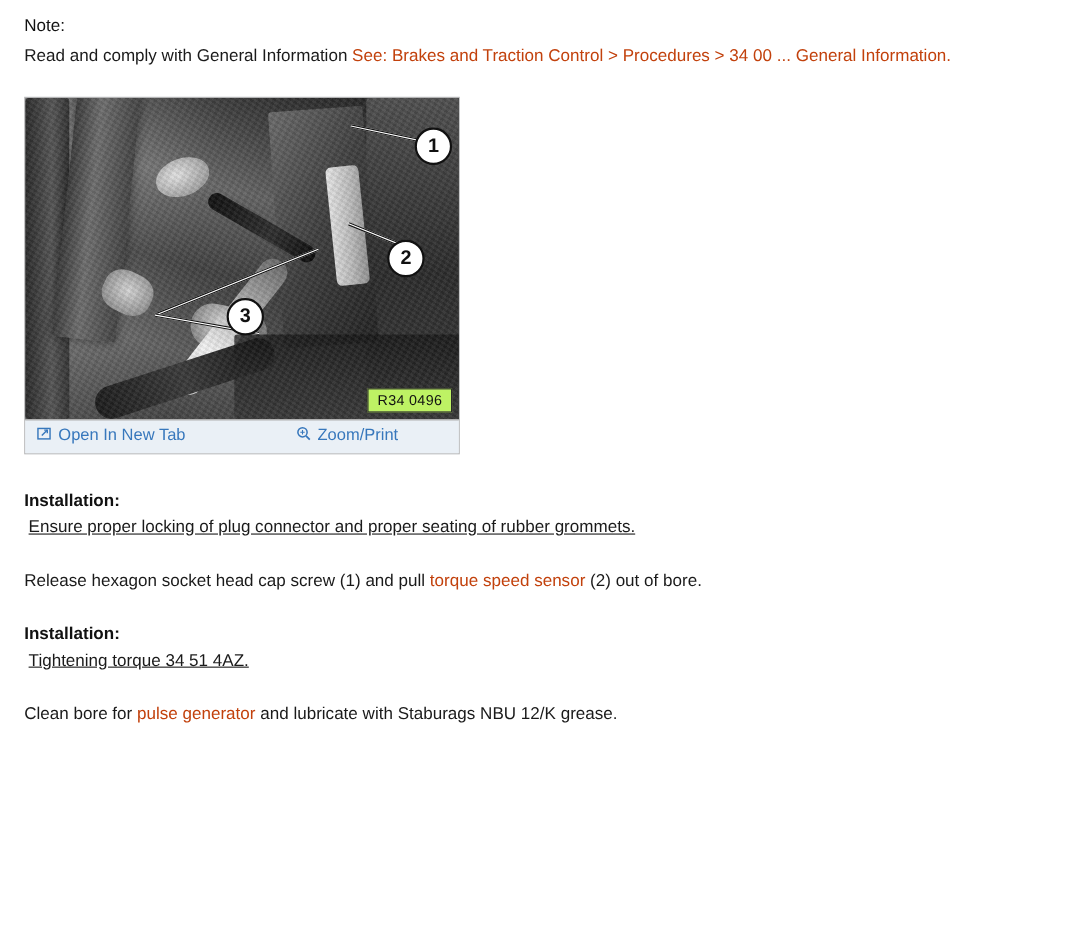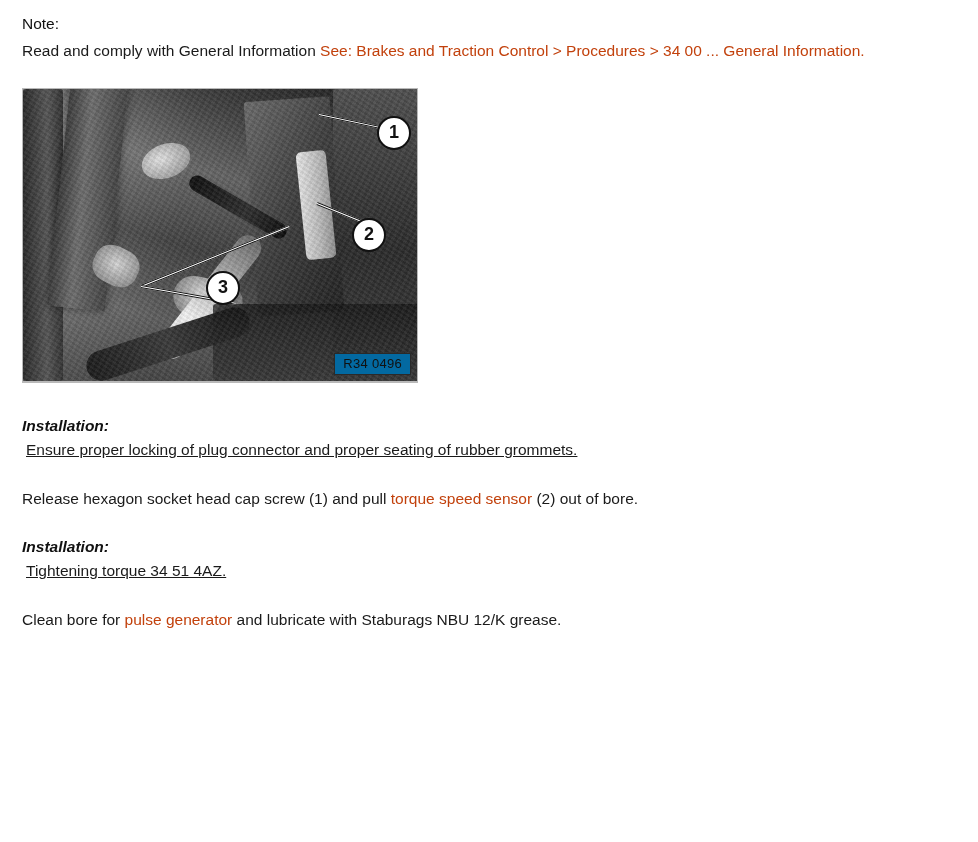--- a/index.html
+++ b/index.html
@@ -165,21 +165,21 @@
     background: #ffffff;
     height: 3px;
     border-top: 1px solid #151515;
     border-bottom: 1px solid #151515;
     box-sizing: border-box;
     transform-origin: left center;
   }
   .figcode {
     position: absolute;
     right: 6px; bottom: 6px;
-    background: #0369a1;
+    background: #bef264;
     border: 1px solid #2a2a2a;
     color: #111;
     font-size: 13px;
     padding: 2px 8px 3px 8px;
     font-family: "Liberation Sans", sans-serif;
     letter-spacing: 0.3px;
   }
 
   .figure-bar {
     height: 30px;
@@ -210,21 +210,20 @@
     line-height: 1.35;
     margin: 0 0 28px 0;
     color: #1a1a1a;
   }
   .blk { margin: 0 0 28px 0; }
   .blk .hdr {
     font-weight: bold;
     font-size: 15.5px;
     margin: 0 0 5px 0;
     color: #111;
-    font-style: italic;
   }
   .blk .txt {
     font-size: 15.5px;
     line-height: 1.35;
     margin: 4px;
     text-decoration: underline;
   }
 </style>
 </head>
 <body>
@@ -258,20 +257,46 @@
       <div class="leader" style="left:118px; top:196px; width:160px; transform: rotate(-22deg);"></div>
       <div class="leader" style="left:118px; top:196px; width:96px; transform: rotate(10deg);"></div>
 
       <div class="callout" style="left:354px; top:27px;">1</div>
       <div class="callout" style="left:329px; top:129px;">2</div>
       <div class="callout" style="left:183px; top:182px;">3</div>
 
       <div class="figcode">R34 0496</div>
     </div>
 
+    <div class="figure-bar">
+      <span class="bar-left">
+        <a href="#">
+          <span class="ico">
+            <svg width="14" height="14" viewBox="0 0 14 14" aria-hidden="true">
+              <rect x="1.5" y="2.5" width="11" height="9.5" fill="none" stroke="#3777bc" stroke-width="1.3"></rect>
+              <path d="M5 9 L10 4" stroke="#3777bc" stroke-width="1.3" fill="none"></path>
+              <path d="M7.2 4 L10 4 L10 6.8" stroke="#3777bc" stroke-width="1.3" fill="none"></path>
+            </svg>
+          </span>
+          <span>Open In New Tab</span>
+        </a>
+      </span>
+      <span class="bar-right">
+        <a href="#">
+          <span class="ico">
+            <svg width="14" height="14" viewBox="0 0 14 14" aria-hidden="true">
+              <circle cx="6" cy="6" r="4.2" fill="none" stroke="#3777bc" stroke-width="1.4"></circle>
+              <path d="M9.2 9.2 L12.6 12.6" stroke="#3777bc" stroke-width="1.6"></path>
+              <path d="M4 6 H8 M6 4 V8" stroke="#3777bc" stroke-width="1"></path>
+            </svg>
+          </span>
+          <span>Zoom/Print</span>
+        </a>
+      </span>
+    </div>
   </div>
 
   <div class="body">
 
 
 
     <div class="blk">
       <div class="hdr">Installation:</div>
       <div class="txt">Ensure proper locking of plug connector and proper seating of rubber grommets.</div>
     </div>

